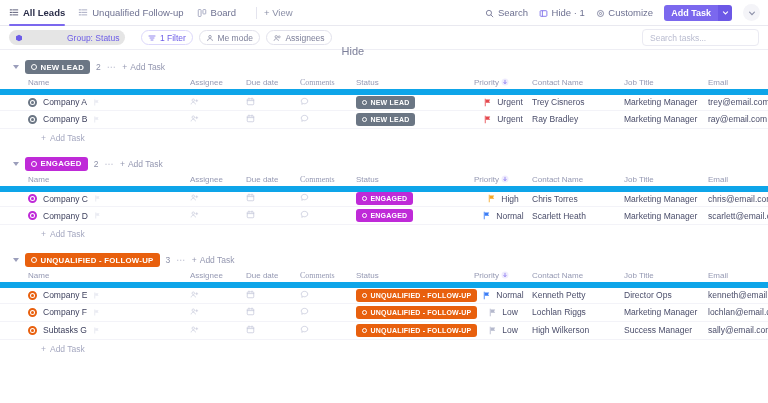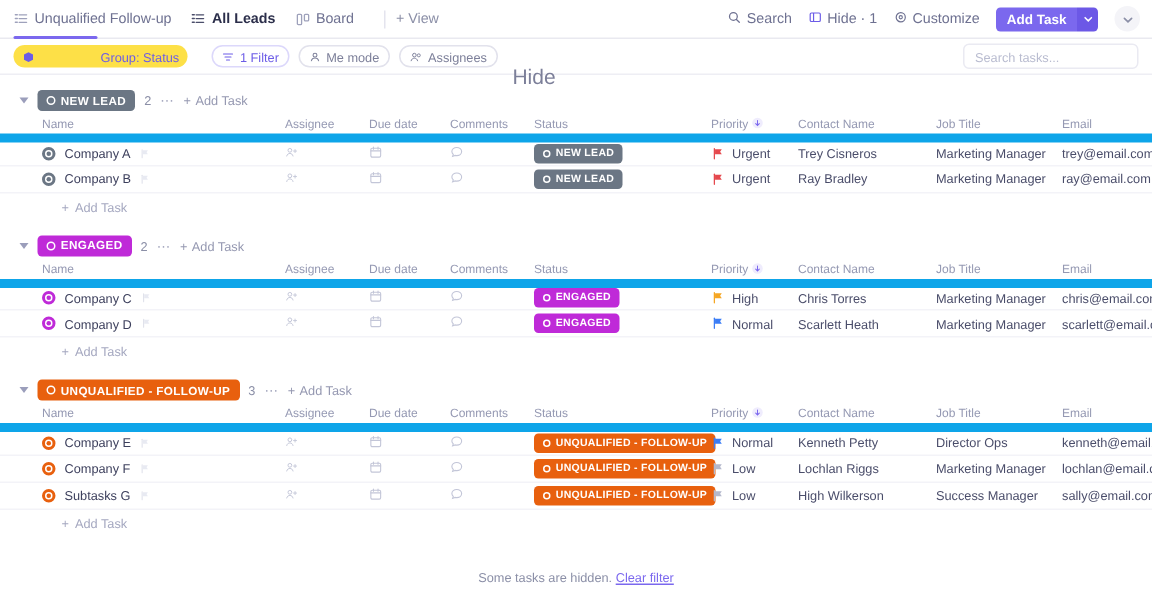--- a/index.html
+++ b/index.html
@@ -33,21 +33,21 @@
   .vt-ico { width: 10px; height: 10px; display: block; flex: 0 0 auto; }
   .vbar-sep { width: 1px; height: 12px; background: #e4e4ee; margin: 0 7px; }
   .add-view {
     display: flex; align-items: center; gap: 3px;
     font-size: 9.5px; color: #8b8fa7; cursor: pointer;
   }
   .vb-right {
     margin-left: auto; display: flex; align-items: center; gap: 11px;
   }
   .vb-act {
-    display: flex; align-items: flex-start; gap: 3.5px;
+    display: flex; align-items: flex-end; gap: 3.5px;
     font-size: 9.5px; color: #6e7191; cursor: pointer; white-space: nowrap;
   }
   .vb-act .hl { color: #6e7191; }
   .addtask-wrap { display: flex; align-items: center; }
   .addtask {
     background: #7b68ee; color: #fff; font-size: 9px; font-weight: bold;
     height: 16px; display: flex; align-items: center; padding: 0 7px;
     border-radius: 3px 0 0 3px; cursor: pointer; white-space: nowrap;
   }
   .addtask-caret {
@@ -62,25 +62,25 @@
   
   .filterbar {
     height: 24px; display: flex; align-items: center; gap: 6px;
     padding: 0 9px; border-bottom: 1px solid #eeeef4;
   }
   .chip {
     display: flex; align-items: center; gap: 3.5px;
     height: 15px; padding: 0 6px; border-radius: 8px;
     font-size: 8.5px; white-space: nowrap; cursor: pointer;
   }
-  .chip.purple { background: #fde047; color: #6c5ce7; gap: 44px; }
+  .chip.purple { background: #e5e5e5; color: #6c5ce7; gap: 44px; }
   .chip.outline { border: 1px solid #e2e2ec; color: #7c7f99; background: #fff; }
   .chip.outline-p { border: 1px solid #dcd8fb; color: #6c5ce7; background: #fff; }
   .chip-plain {
-    font-size: 14px; color: #7c7f99; cursor: pointer; padding: 0 4px; margin-top: 27px;
+    font-size: 11px; color: #7c7f99; cursor: pointer; padding: 0 4px; margin-top: 27px;
   }
   .fb-gap { width: 4px; }
   .searchbox {
     margin-left: auto; width: 117px; height: 17px;
     border: 1px solid #eaeaf2; border-radius: 4px;
     display: flex; align-items: center; padding: 0 7px;
   }
   .searchbox span { font-size: 8.5px; color: #b9bcd0; }
 
   
@@ -119,21 +119,21 @@
     text-align: left; height: 16px; padding: 0;
     border-bottom: 6px solid #0ea5e9; vertical-align: middle;
   }
   table.tasks td {
     height: 18px; padding: 0; font-size: 8.5px; color: #4a4d6a;
     border-bottom: 1px solid #f3f3f8; vertical-align: middle;
   }
   .c-name   { width: 190px; padding-left: 28px !important; }
   .c-assg   { width: 56px; }
   .c-due    { width: 54px; }
-  .c-cmt    { width: 56px; }
+  .c-cmt    { width: 56px; font-family: Liberation Serif, serif; }
   .c-status { width: 118px; }
   .c-prio   { width: 58px; }
   .c-contact{ width: 92px; }
   .c-job    { width: 84px; }
   .c-email  { width: 110px; }
 
   .namecell { display: flex; align-items: center; gap: 6px; }
   .sdot {
     width: 9px; height: 9px; border-radius: 50%; flex: 0 0 auto;
     border: 2px solid currentColor; background: transparent;
@@ -147,49 +147,49 @@
   .flagmini { width: 7px; height: 7px; opacity: .55; }
 
   .sbadge {
     display: inline-flex; align-items: center; gap: 3.5px;
     height: 13px; padding: 0 6px; border-radius: 3px;
     font-size: 7px; font-weight: bold; color: #fff; letter-spacing: .2px;
     white-space: nowrap; cursor: pointer;
   }
   .sbadge .gdot { width: 5px; height: 5px; border-width: 1.2px; }
 
-  .priocell { display: flex; align-items: center; gap: 5px; }
+  .priocell { display: flex; align-items: center; gap: 5px; justify-content: center; }
   .addrow {
     display: flex; align-items: center; gap: 4px;
     font-size: 8.5px; color: #a5a8c0; padding: 4px 0 4px 41px;
     cursor: pointer;
   }
   .footer {
     text-align: center; font-size: 8.5px; color: #8b8fa7;
     padding-top: 22px;
   }
   .footer a { color: #7b68ee; text-decoration: underline; cursor: pointer; }
 </style>
 </head>
 <body>
 
 <div class="viewbar">
+  <div class="view-tab active">
+    <svg class="vt-ico" viewBox="0 0 16 16">
+      <path d="M2 3h2M2 7h2M2 11h2" stroke="#4a4d6a" stroke-width="1.6" stroke-linecap="round"></path>
+      <path d="M6 3h8M6 7h8M6 11h8" stroke="#4a4d6a" stroke-width="1.4" stroke-linecap="round"></path>
+    </svg>
+    <span>All Leads</span>
+  </div>
   <div class="view-tab">
     <svg class="vt-ico" viewBox="0 0 16 16">
       <path d="M2 3h2M2 7h2M2 11h2" stroke="#9ea1bb" stroke-width="1.6" stroke-linecap="round"></path>
       <path d="M6 3h8M6 7h8M6 11h8" stroke="#9ea1bb" stroke-width="1.4" stroke-linecap="round"></path>
     </svg>
     <span>Unqualified Follow-up</span>
-  </div>
-  <div class="view-tab active">
-    <svg class="vt-ico" viewBox="0 0 16 16">
-      <path d="M2 3h2M2 7h2M2 11h2" stroke="#4a4d6a" stroke-width="1.6" stroke-linecap="round"></path>
-      <path d="M6 3h8M6 7h8M6 11h8" stroke="#4a4d6a" stroke-width="1.4" stroke-linecap="round"></path>
-    </svg>
-    <span>All Leads</span>
   </div>
   <div class="view-tab">
     <svg class="vt-ico" viewBox="0 0 16 16">
       <rect x="2" y="2.5" width="4.5" height="11" rx="1" fill="none" stroke="#9ea1bb" stroke-width="1.4"></rect>
       <rect x="9.5" y="2.5" width="4.5" height="7" rx="1" fill="none" stroke="#9ea1bb" stroke-width="1.4"></rect>
     </svg>
     <span>Board</span>
   </div>
 
   <div class="vbar-sep"></div>
@@ -666,17 +666,13 @@
             </tr>
           </tbody>
         </table>
         <div class="addrow">
           <span>+</span>
           <span>Add Task</span>
         </div>
       </div>
     </div>
 
-  <div class="footer">
-    <span>Some tasks are hidden.</span>
-    <a>Clear filter</a>
-  </div>
 </div>
 
 </body></html>

